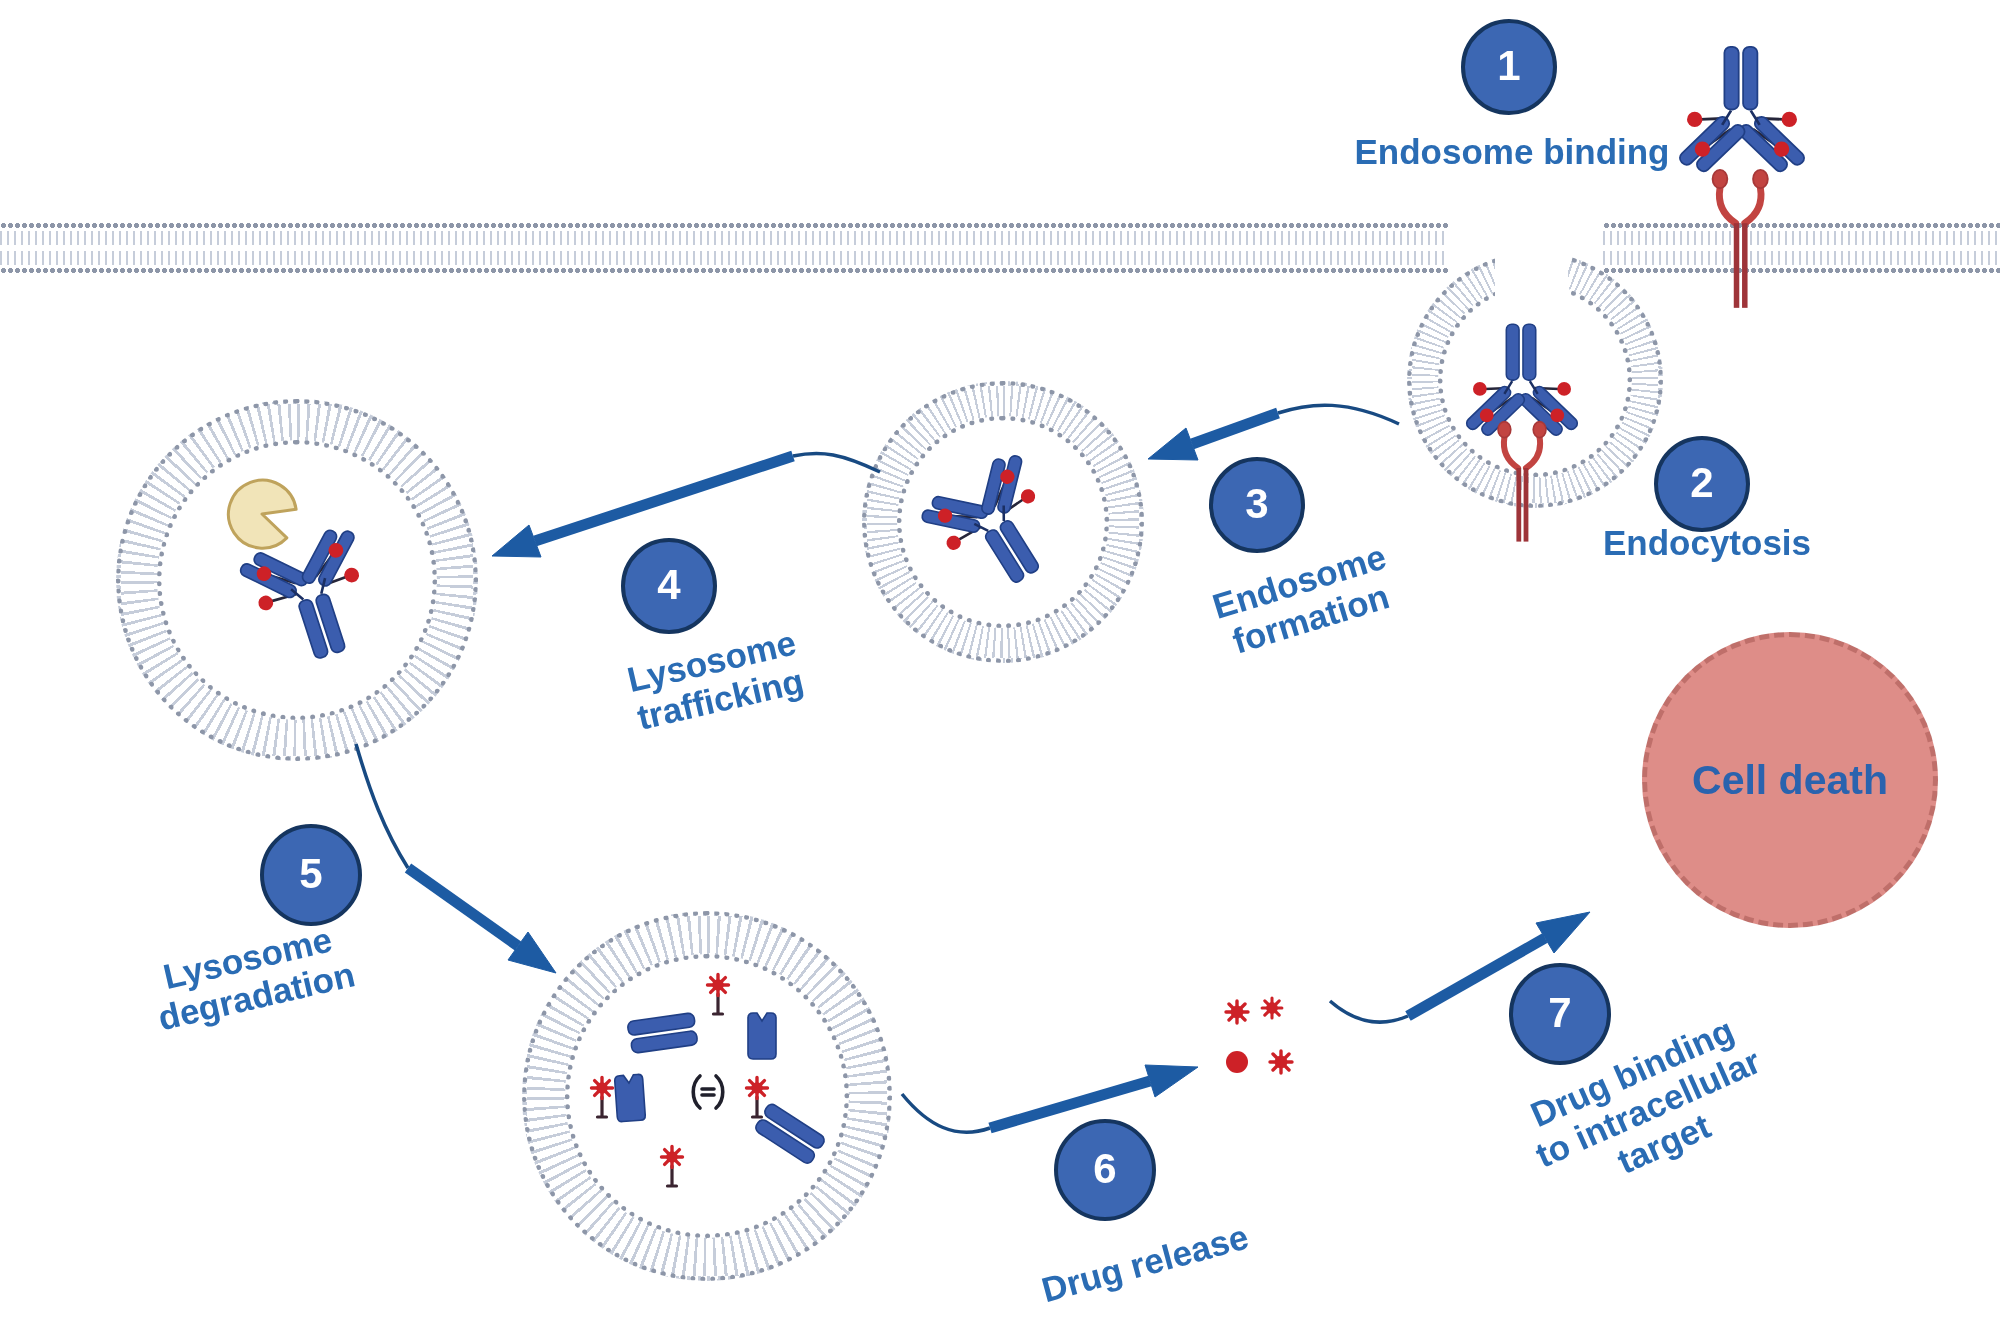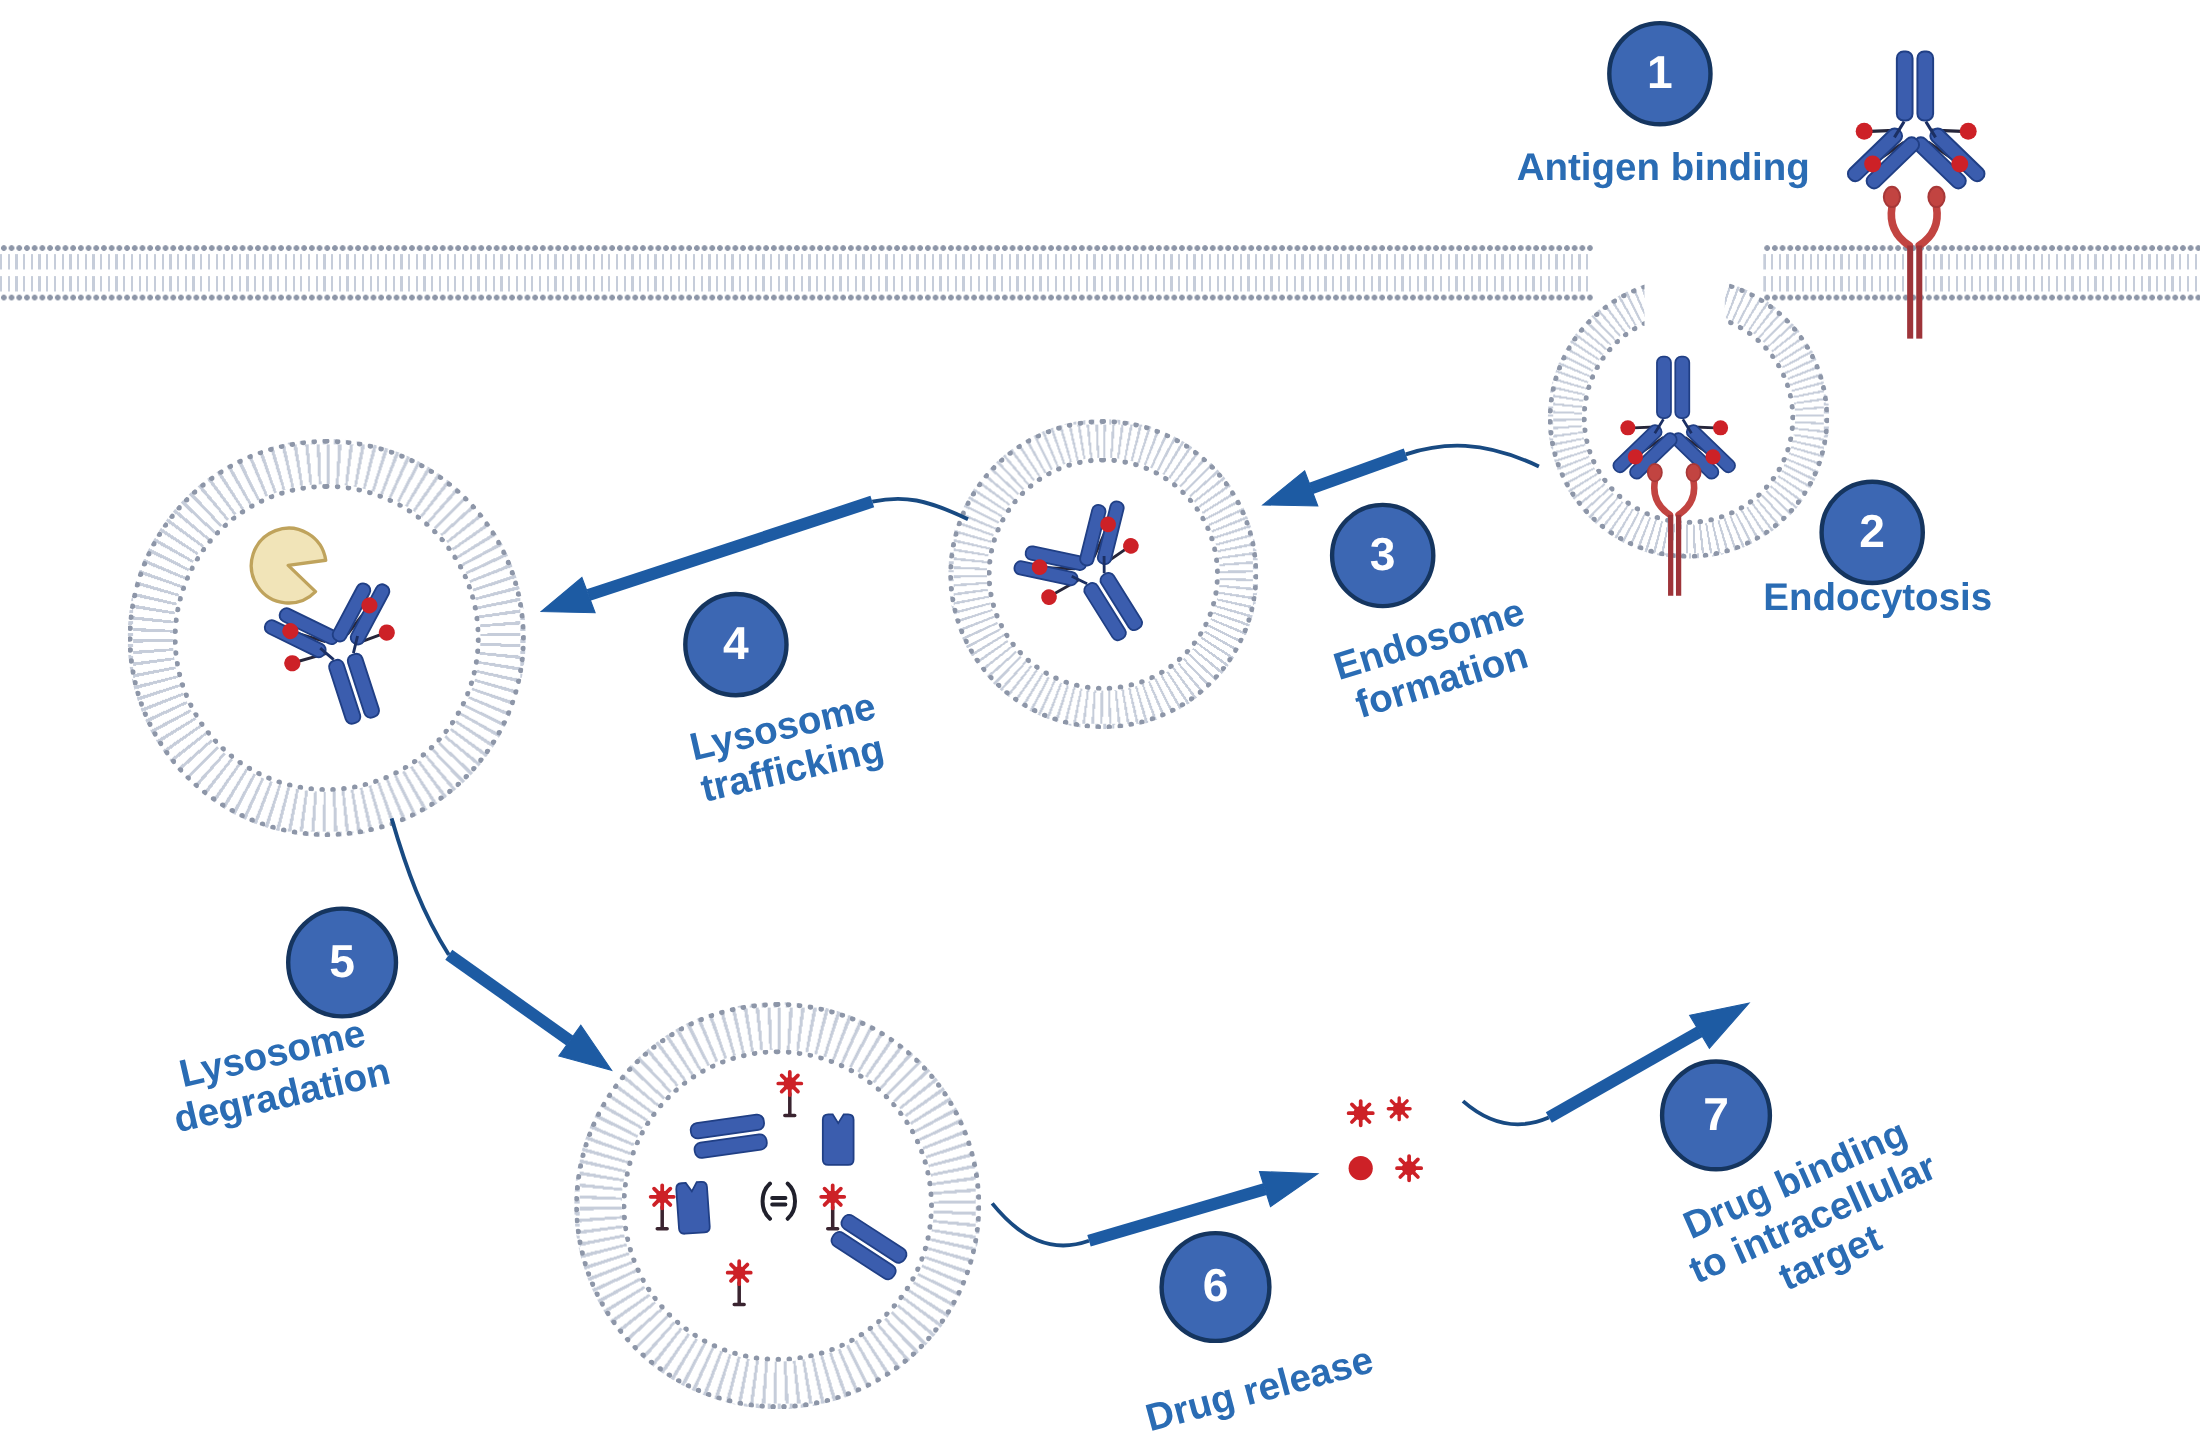--- a/index.html
+++ b/index.html
@@ -50,20 +50,23 @@
 
   <div class="vesicle" style="left:1407px;top:252px;width:246px;height:246px;--ring:26px;"></div>
   <div class="cover" style="left:1495px;top:238px;width:73px;height:97px;"></div>
 
   <div class="vesicle" style="left:862px;top:381px;width:272px;height:272px;--ring:30px;"></div>
 
   <div class="vesicle" style="left:116px;top:399px;width:352px;height:352px;--ring:36px;"></div>
 
   <div class="vesicle" style="left:522px;top:911px;width:360px;height:360px;--ring:38px;"></div>
 
+  <div class="cell-death">
+    <span class="cd-label">Cell death</span>
+  </div>
 
   <svg class="overlay" width="2000" height="1321" viewBox="0 0 2000 1321">
     <defs>
       <g id="adc" fill="#3b5dae" stroke="#203f85" stroke-width="1.6">
         <path d="M60,62 L38,47 M57,72 L32,71 M80,62 L102,47 M83,72 L108,71" stroke="#26263a" stroke-width="2.6" fill="none"></path>
         <g transform="rotate(-46 60 72)">
           <rect x="52" y="12" width="12" height="57" rx="5.5"></rect>
           <rect x="67" y="19" width="12" height="55" rx="5.5"></rect>
         </g>
         <g transform="rotate(46 80 72)">
@@ -206,21 +209,21 @@
   </svg>
 
   <div class="num" style="left:1461px;top:19px;">1</div>
   <div class="num" style="left:1654px;top:436px;">2</div>
   <div class="num" style="left:1209px;top:457px;">3</div>
   <div class="num" style="left:621px;top:538px;">4</div>
   <div class="num big" style="left:260px;top:824px;">5</div>
   <div class="num big" style="left:1054px;top:1119px;">6</div>
   <div class="num big" style="left:1509px;top:963px;">7</div>
 
-  <div class="lbl" style="left:1512px;top:152px;">Antigen binding</div>
+  <div class="lbl" style="left:1512px;top:152px;">Endosome binding</div>
   <div class="lbl" style="left:1707px;top:543px;">Endocytosis</div>
   <div class="lbl" style="left:1305px;top:600px;--r:-17deg;">Endosome
 formation</div>
   <div class="lbl" style="left:716px;top:680px;--r:-13deg;">Lysosome
 trafficking</div>
   <div class="lbl" style="left:252px;top:977px;--r:-13deg;">Lysosome
 degradation</div>
   <div class="lbl" style="left:1145px;top:1263px;--r:-15deg;">Drug release</div>
   <div class="lbl" style="left:1648px;top:1108px;--r:-24deg;">Drug binding
 to intracellular

